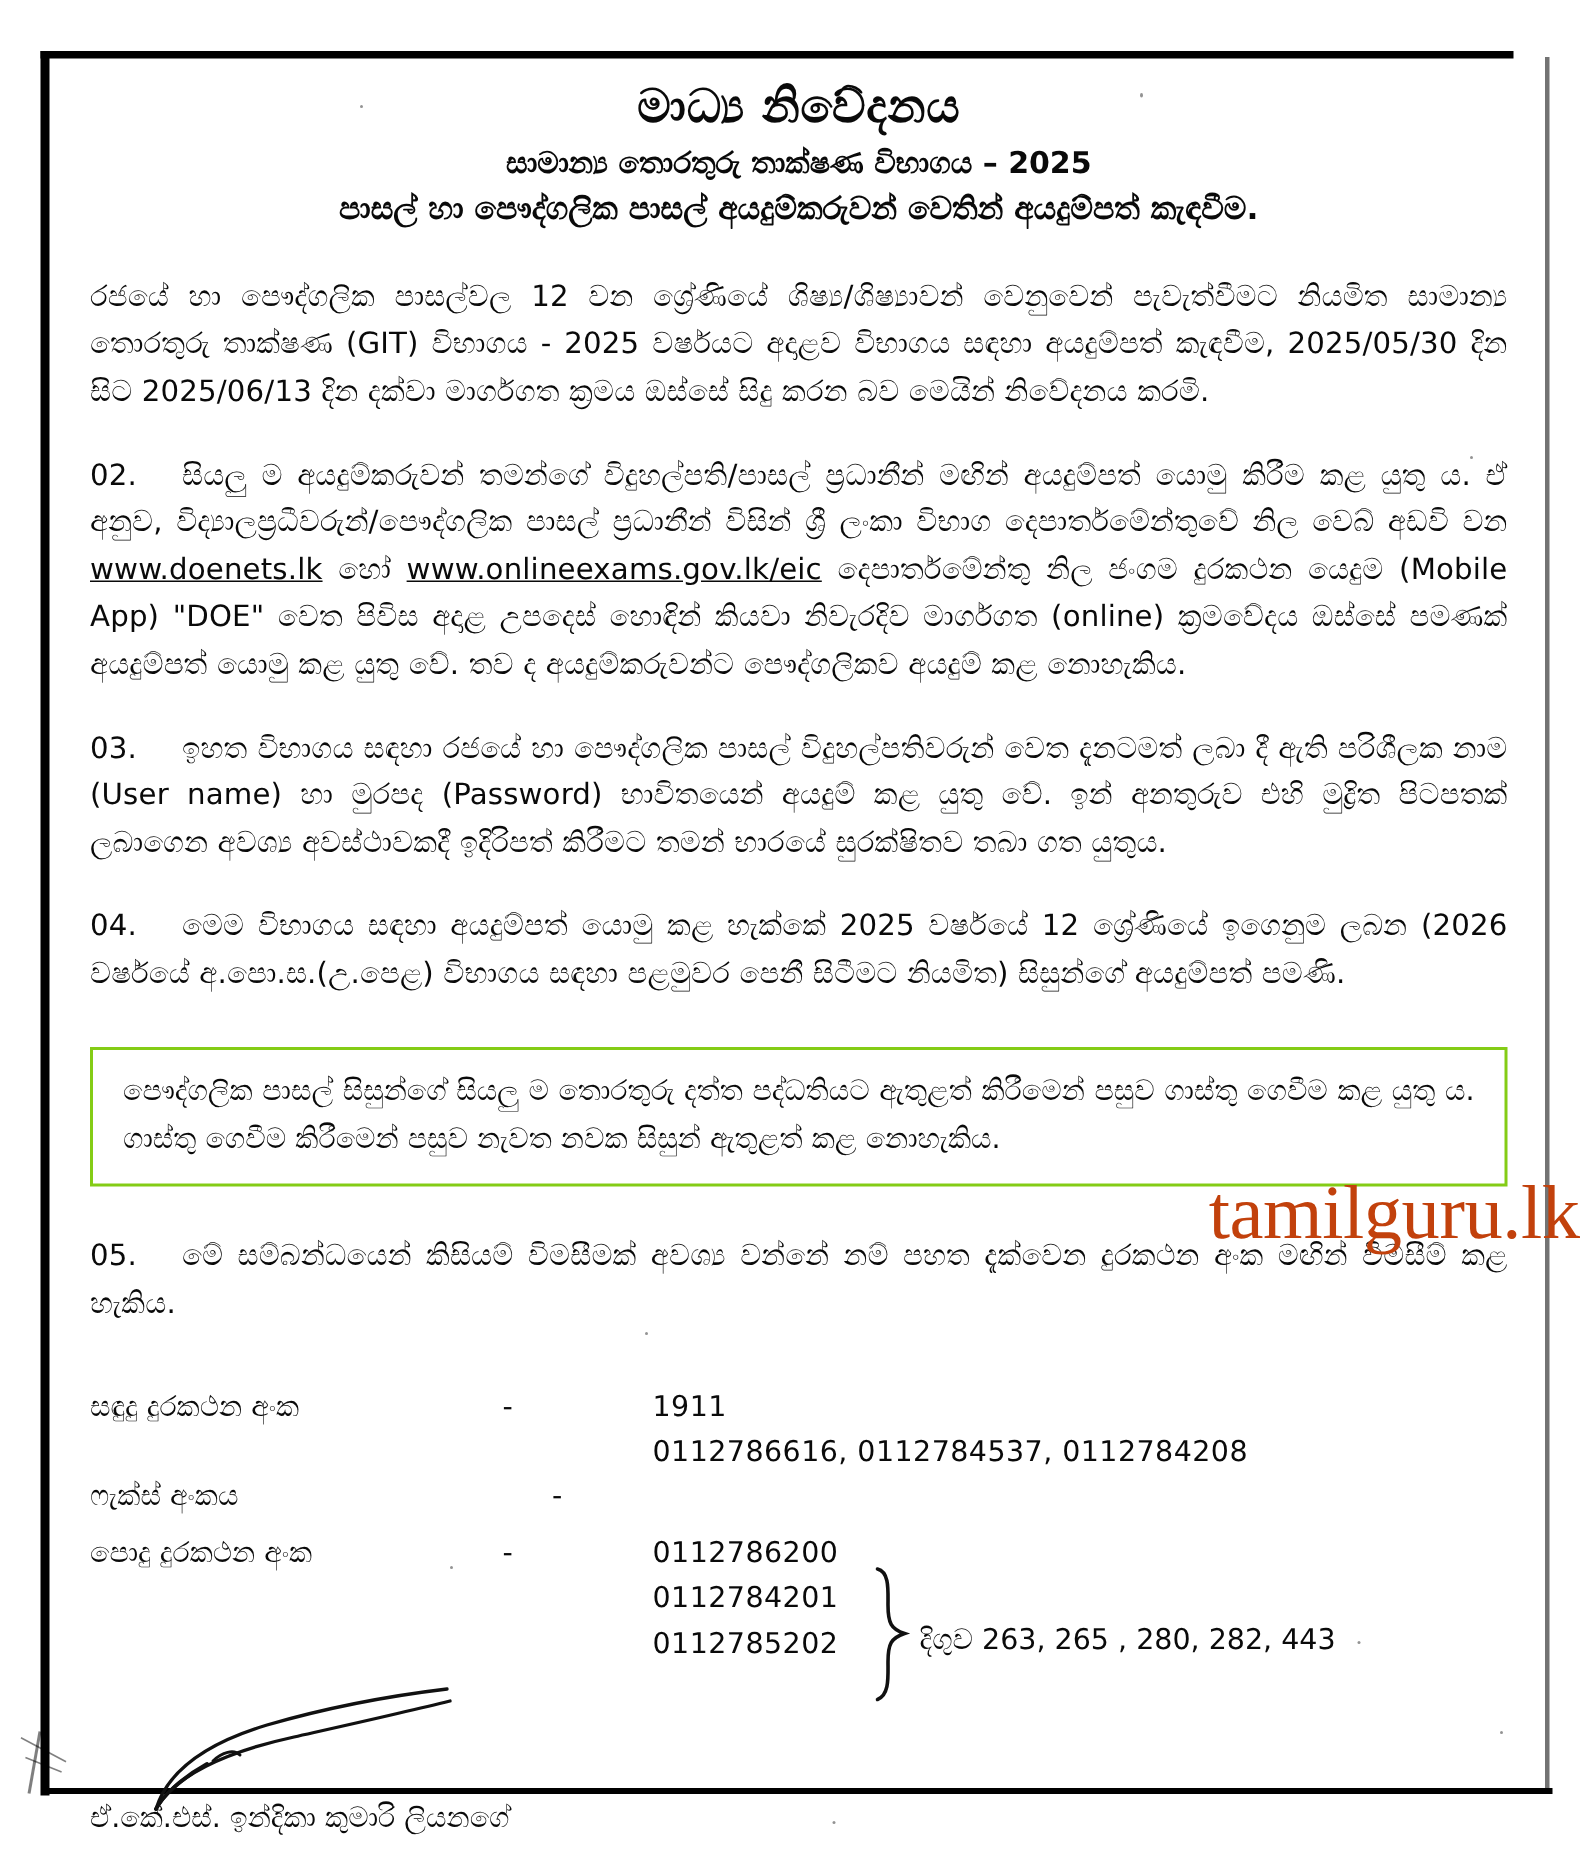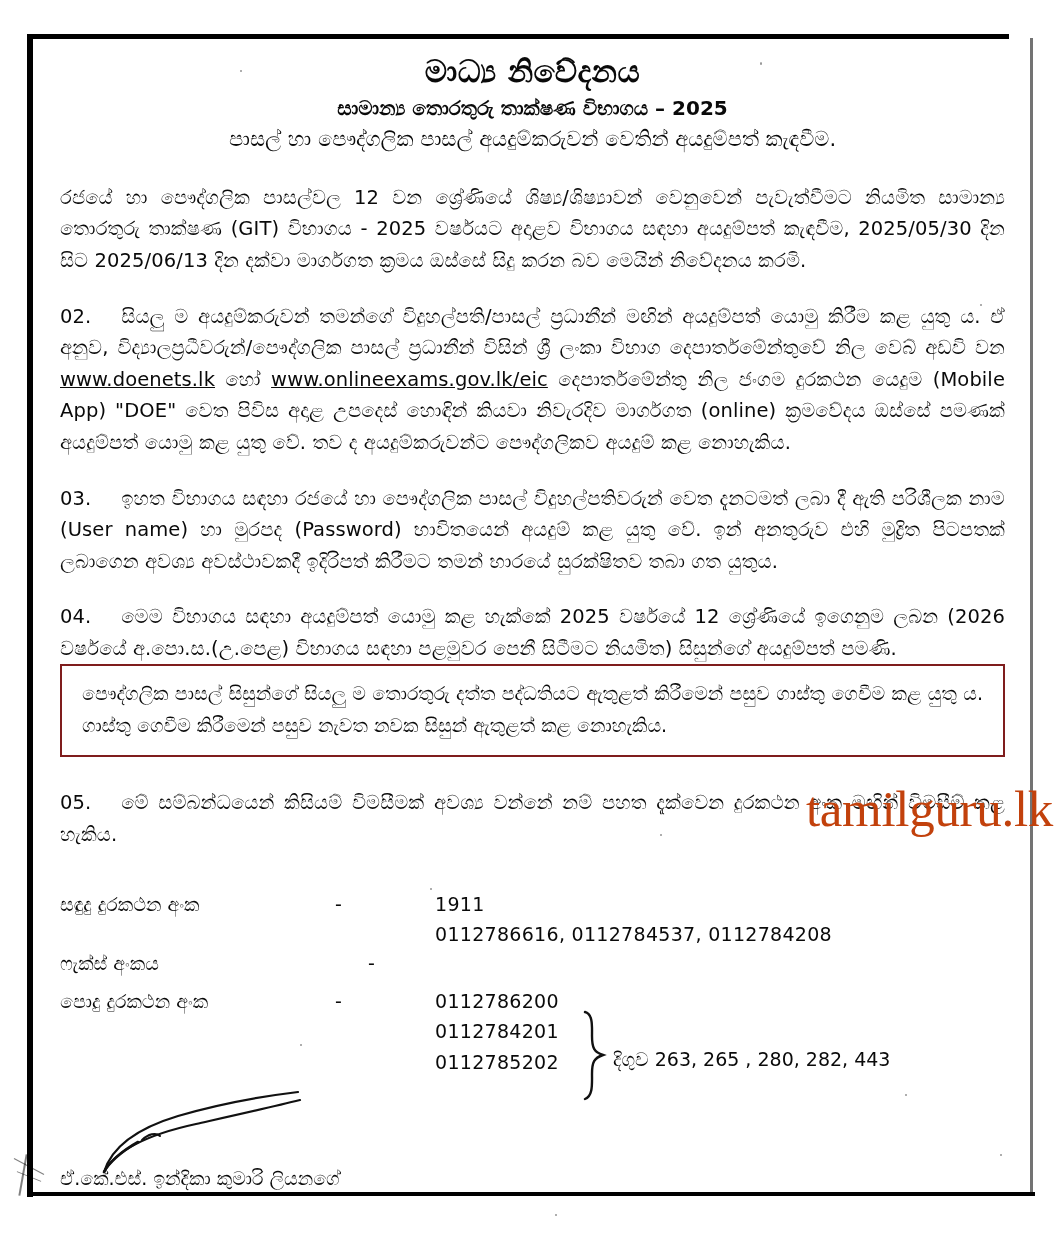--- a/index.html
+++ b/index.html
@@ -64,21 +64,21 @@
   .doc-subtitle {
     text-align: center;
     font-size: 20px;
     font-weight: bold;
     line-height: 1.2;
     margin: 6px 0 2px 0;
   }
   .doc-subtitle2 {
     text-align: center;
     font-size: 21px;
-    font-weight: normal;
+    font-weight: bold;
     line-height: 1.25;
     margin: 6px 0 0 0;
   }
 
   
   .para {
     font-size: 19.5px;
     line-height: 1.62;
     text-align: justify;
     margin: 0;
@@ -86,22 +86,23 @@
   }
   .para-block { margin-top: 24px; }
   .pnum { margin-right: 30px; }
   a.doclink, .doclink {
     color: #0a0a0a;
     text-decoration: underline;
   }
 
   
   .callout {
-    border: 2px solid #7f1d1d;
+    border: 2px solid #84cc16;
     padding: 12px 20px 14px 20px;
+    margin-top: 34px;
   }
   .callout p {
     margin: 0;
     font-size: 19px;
     line-height: 1.65;
     text-align: justify;
   }
 
   
   .contacts {

